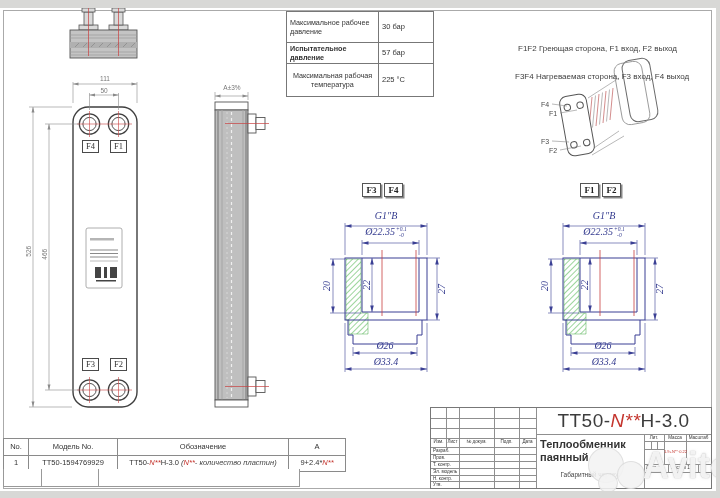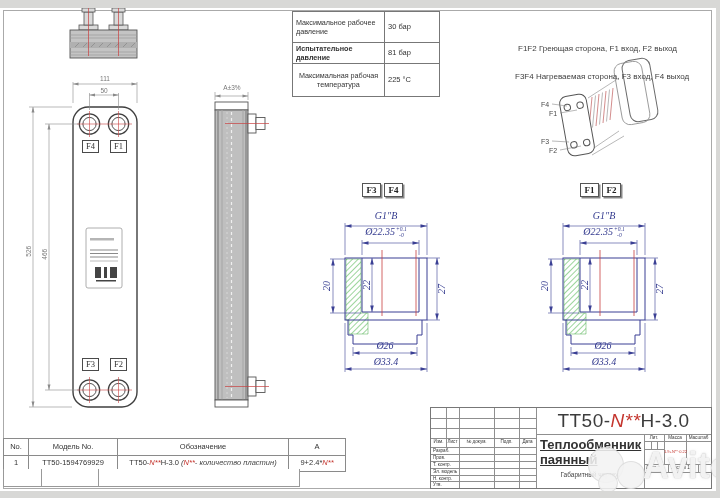--- a/index.html
+++ b/index.html
@@ -21,40 +21,40 @@
   
   .ddim{position:absolute;font-family:"Liberation Serif",serif;font-style:italic;font-size:10px;
         color:#333a8e;text-align:center;line-height:1;}
   .ddimv{transform:rotate(-90deg);}
   .boretxt{display:flex;align-items:flex-start;justify-content:center;}
   .tolstack{display:inline-flex;flex-direction:column;font-size:5.5px;line-height:1.05;margin-left:1px;font-style:italic;}
   .iso-lbl{position:absolute;font-size:7px;color:#4a4a4a;line-height:1;}
   .note{position:absolute;font-size:8px;color:#3d3d3d;line-height:1;white-space:nowrap;}
   
   table{border-collapse:collapse;}
-  .spec{position:absolute;left:292px;top:11px;width:147px;table-layout:fixed;}
+  .spec{position:absolute;left:286px;top:11px;width:147px;table-layout:fixed;}
   .spec td{border:1px solid #777;font-size:7.2px;color:#333;padding:1px 3px;vertical-align:middle;line-height:1.25;}
   .spec .val{font-size:7.5px;}
   
   .model{position:absolute;left:3px;top:438px;width:342px;table-layout:fixed;background:#fff;}
   .model th,.model td{border:1px solid #8a8a8a;font-size:7.5px;color:#333;font-weight:normal;
         text-align:center;padding:1px 2px;line-height:1.1;white-space:nowrap;overflow:hidden;}
   .red{color:#c4342d;font-style:italic;}
   .it{font-style:italic;color:#444;}
   .xrow{position:absolute;border:1px solid #999;border-top:none;background:#fff;}
   .xv{position:absolute;top:0;width:1px;height:100%;background:#999;}
   
   .tb{position:absolute;left:430px;top:407px;width:280px;height:80px;border:1px solid #777;background:#fff;}
   .tb .h{position:absolute;height:1px;background:#8f8f8f;}
   .tb .v{position:absolute;width:1px;background:#8f8f8f;}
   .tb .t{position:absolute;font-size:4.6px;color:#333;line-height:1;white-space:nowrap;}
   .tb .tc{text-align:center;}
   .code{position:absolute;left:105px;top:0;width:175px;height:26px;display:flex;align-items:center;
         justify-content:center;font-size:19px;letter-spacing:.5px;color:#3c3c3c;white-space:nowrap;}
-  .pname{position:absolute;left:109px;top:30px;width:100px;font-size:13px;font-weight:bold;color:#333;line-height:1.15;text-decoration:underline;}
+  .pname{position:absolute;left:109px;top:30px;width:100px;font-size:11px;font-weight:bold;color:#333;line-height:1.15;}
   .doctype{position:absolute;left:107px;top:63px;width:104px;text-align:center;font-size:6.5px;color:#444;}
   .massval{position:absolute;left:233px;top:41px;width:22px;text-align:center;font-size:4px;color:#c4342d;}
   
   .wm-c{position:absolute;border-radius:50%;background:rgba(243,243,243,.88);border:1px solid rgba(185,185,185,.35);}
   .wm-t{position:absolute;font-weight:bold;font-size:36px;color:rgba(245,245,245,.95);
         text-shadow:0 0 1px rgba(165,165,165,.8),0 0 3px rgba(200,200,200,.5);line-height:1;}
 </style>
 </head>
 <body>
 
@@ -274,21 +274,21 @@
         <col style="width:92px">
         <col style="width:55px">
       </colgroup>
     <tbody>
         <tr>
       <td style="height:28px;">Максимальное рабочее давление</td>
       <td class="val">30 бар</td>
     </tr>
     <tr>
       <td style="height:18px;font-weight:bold;">Испытательное давление</td>
-      <td class="val">81 бар</td>
+      <td class="val">57 бар</td>
     </tr>
     <tr>
       <td style="height:30px;text-align:center;">Максимальная рабочая температура</td>
       <td class="val">225 °C</td>
     </tr>
   </tbody>
     </table>
 
   <table class="model">
     <colgroup>

